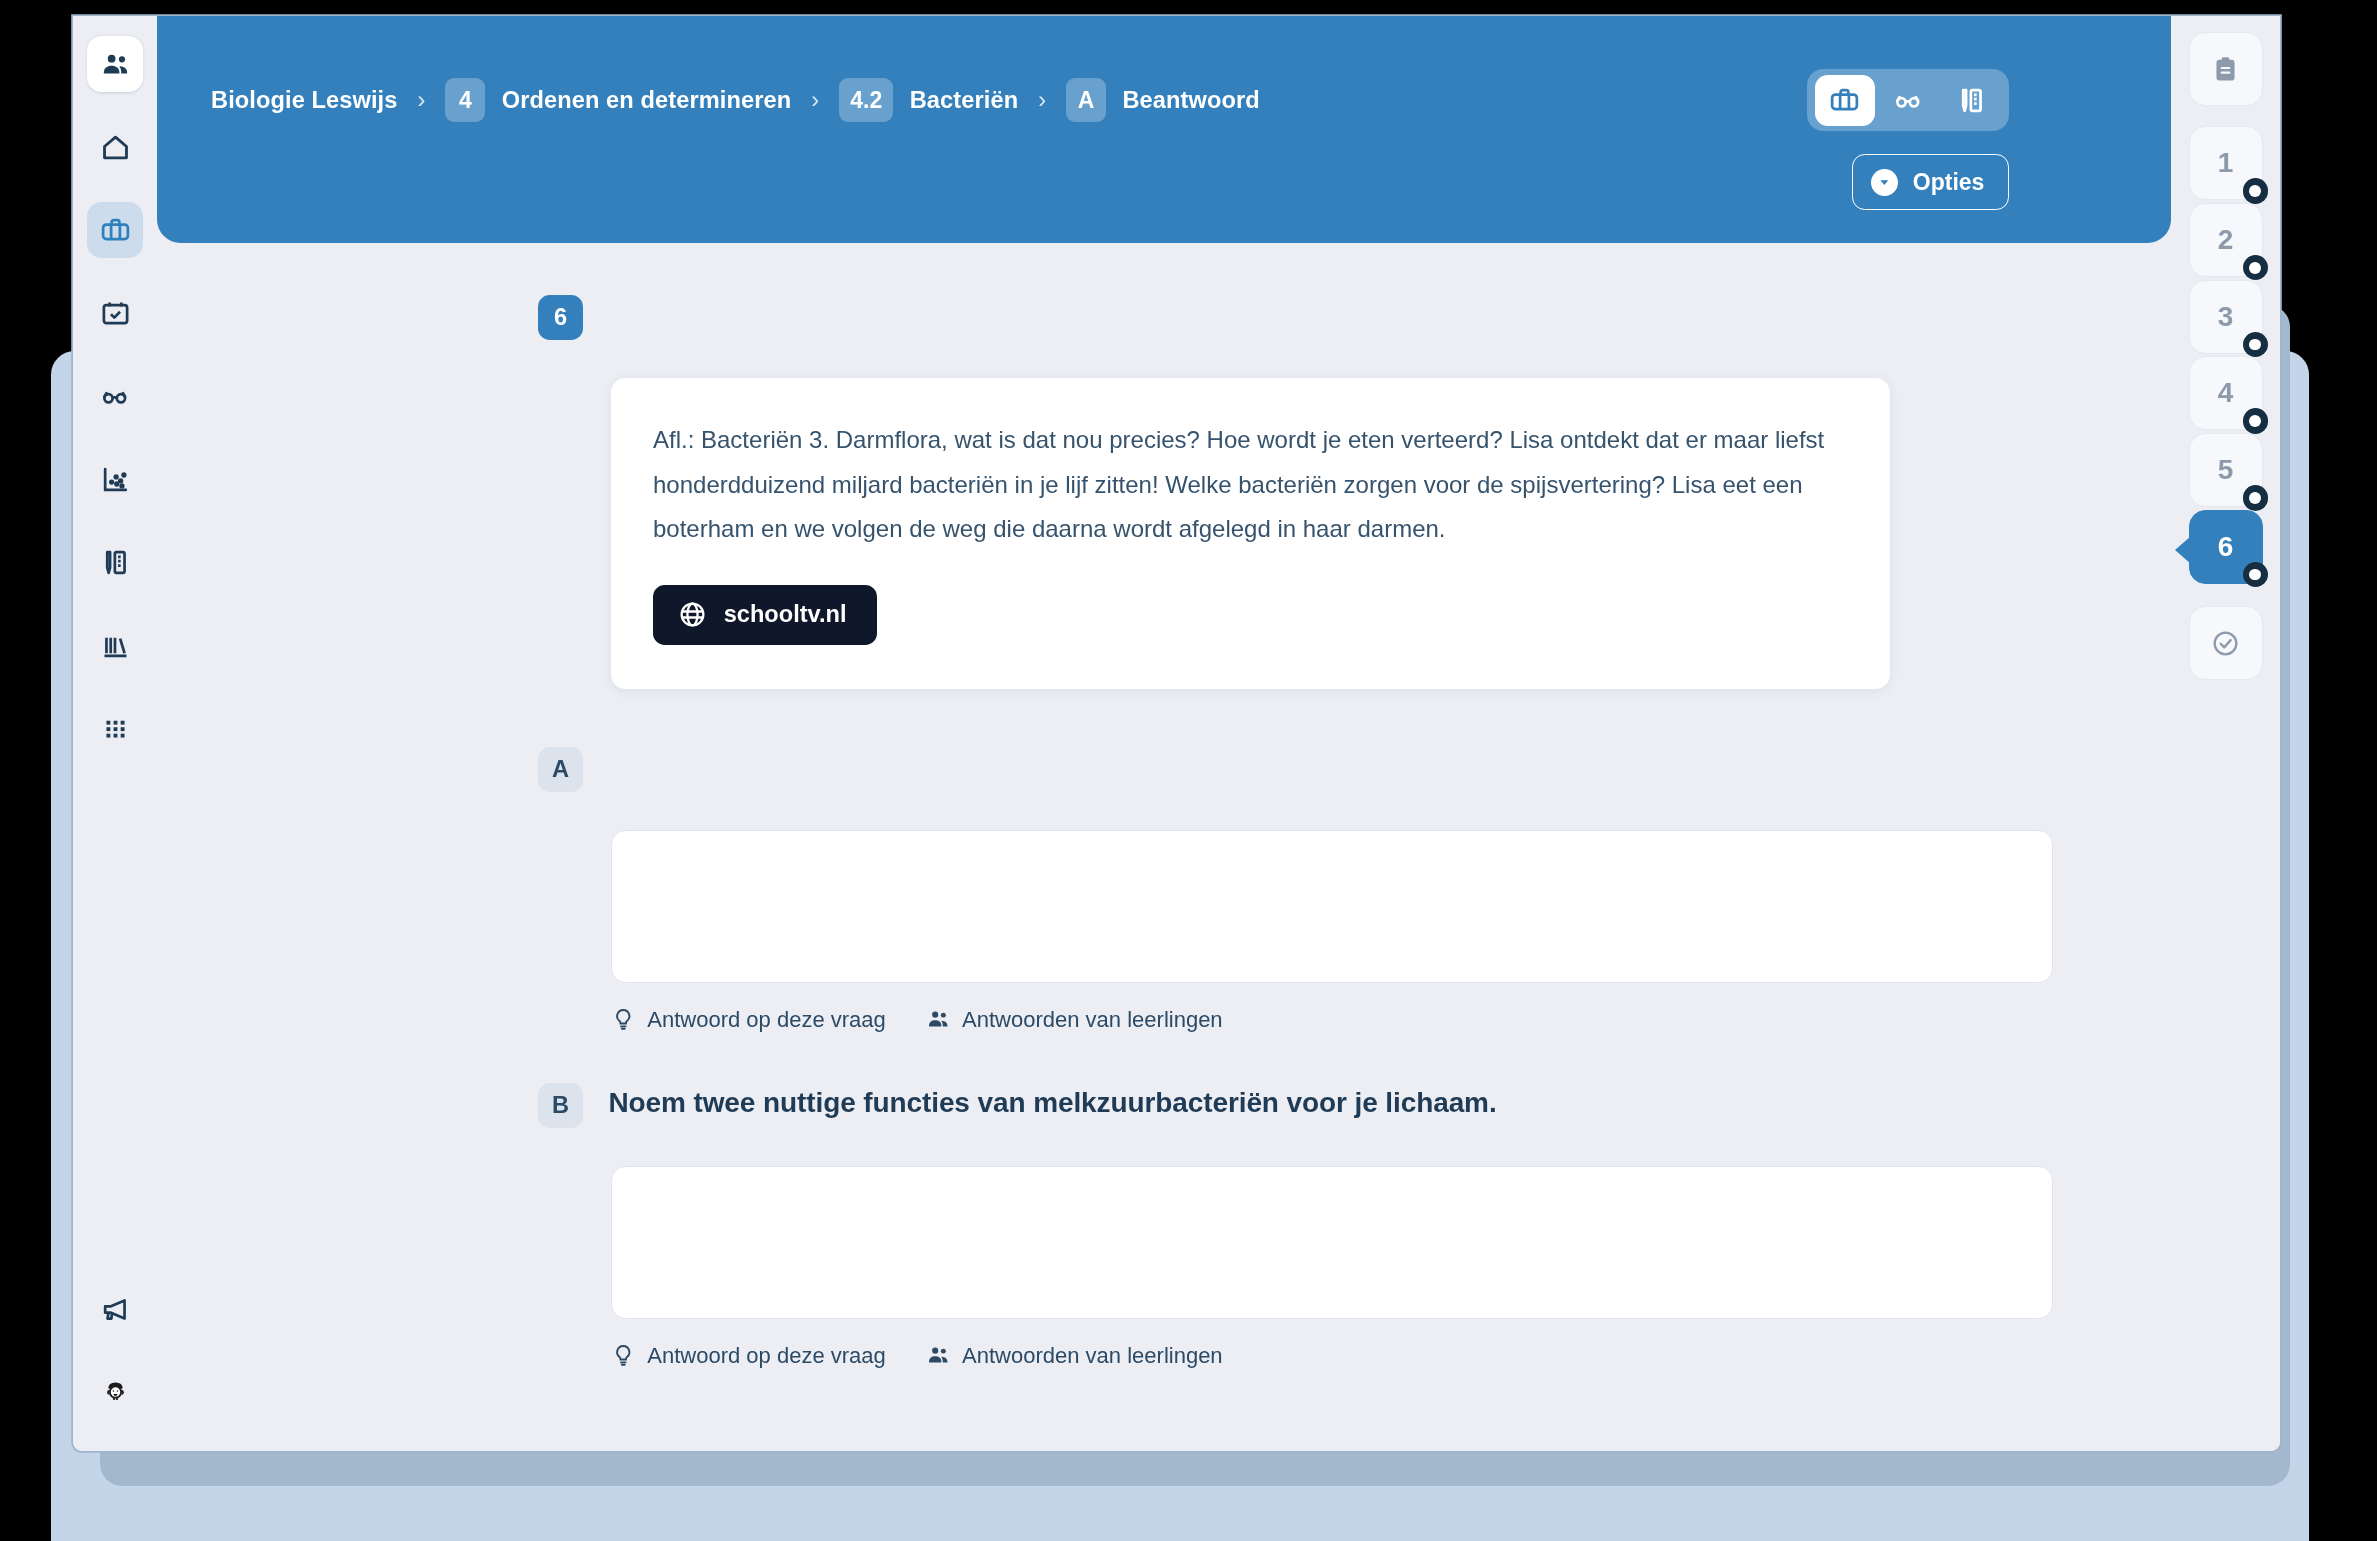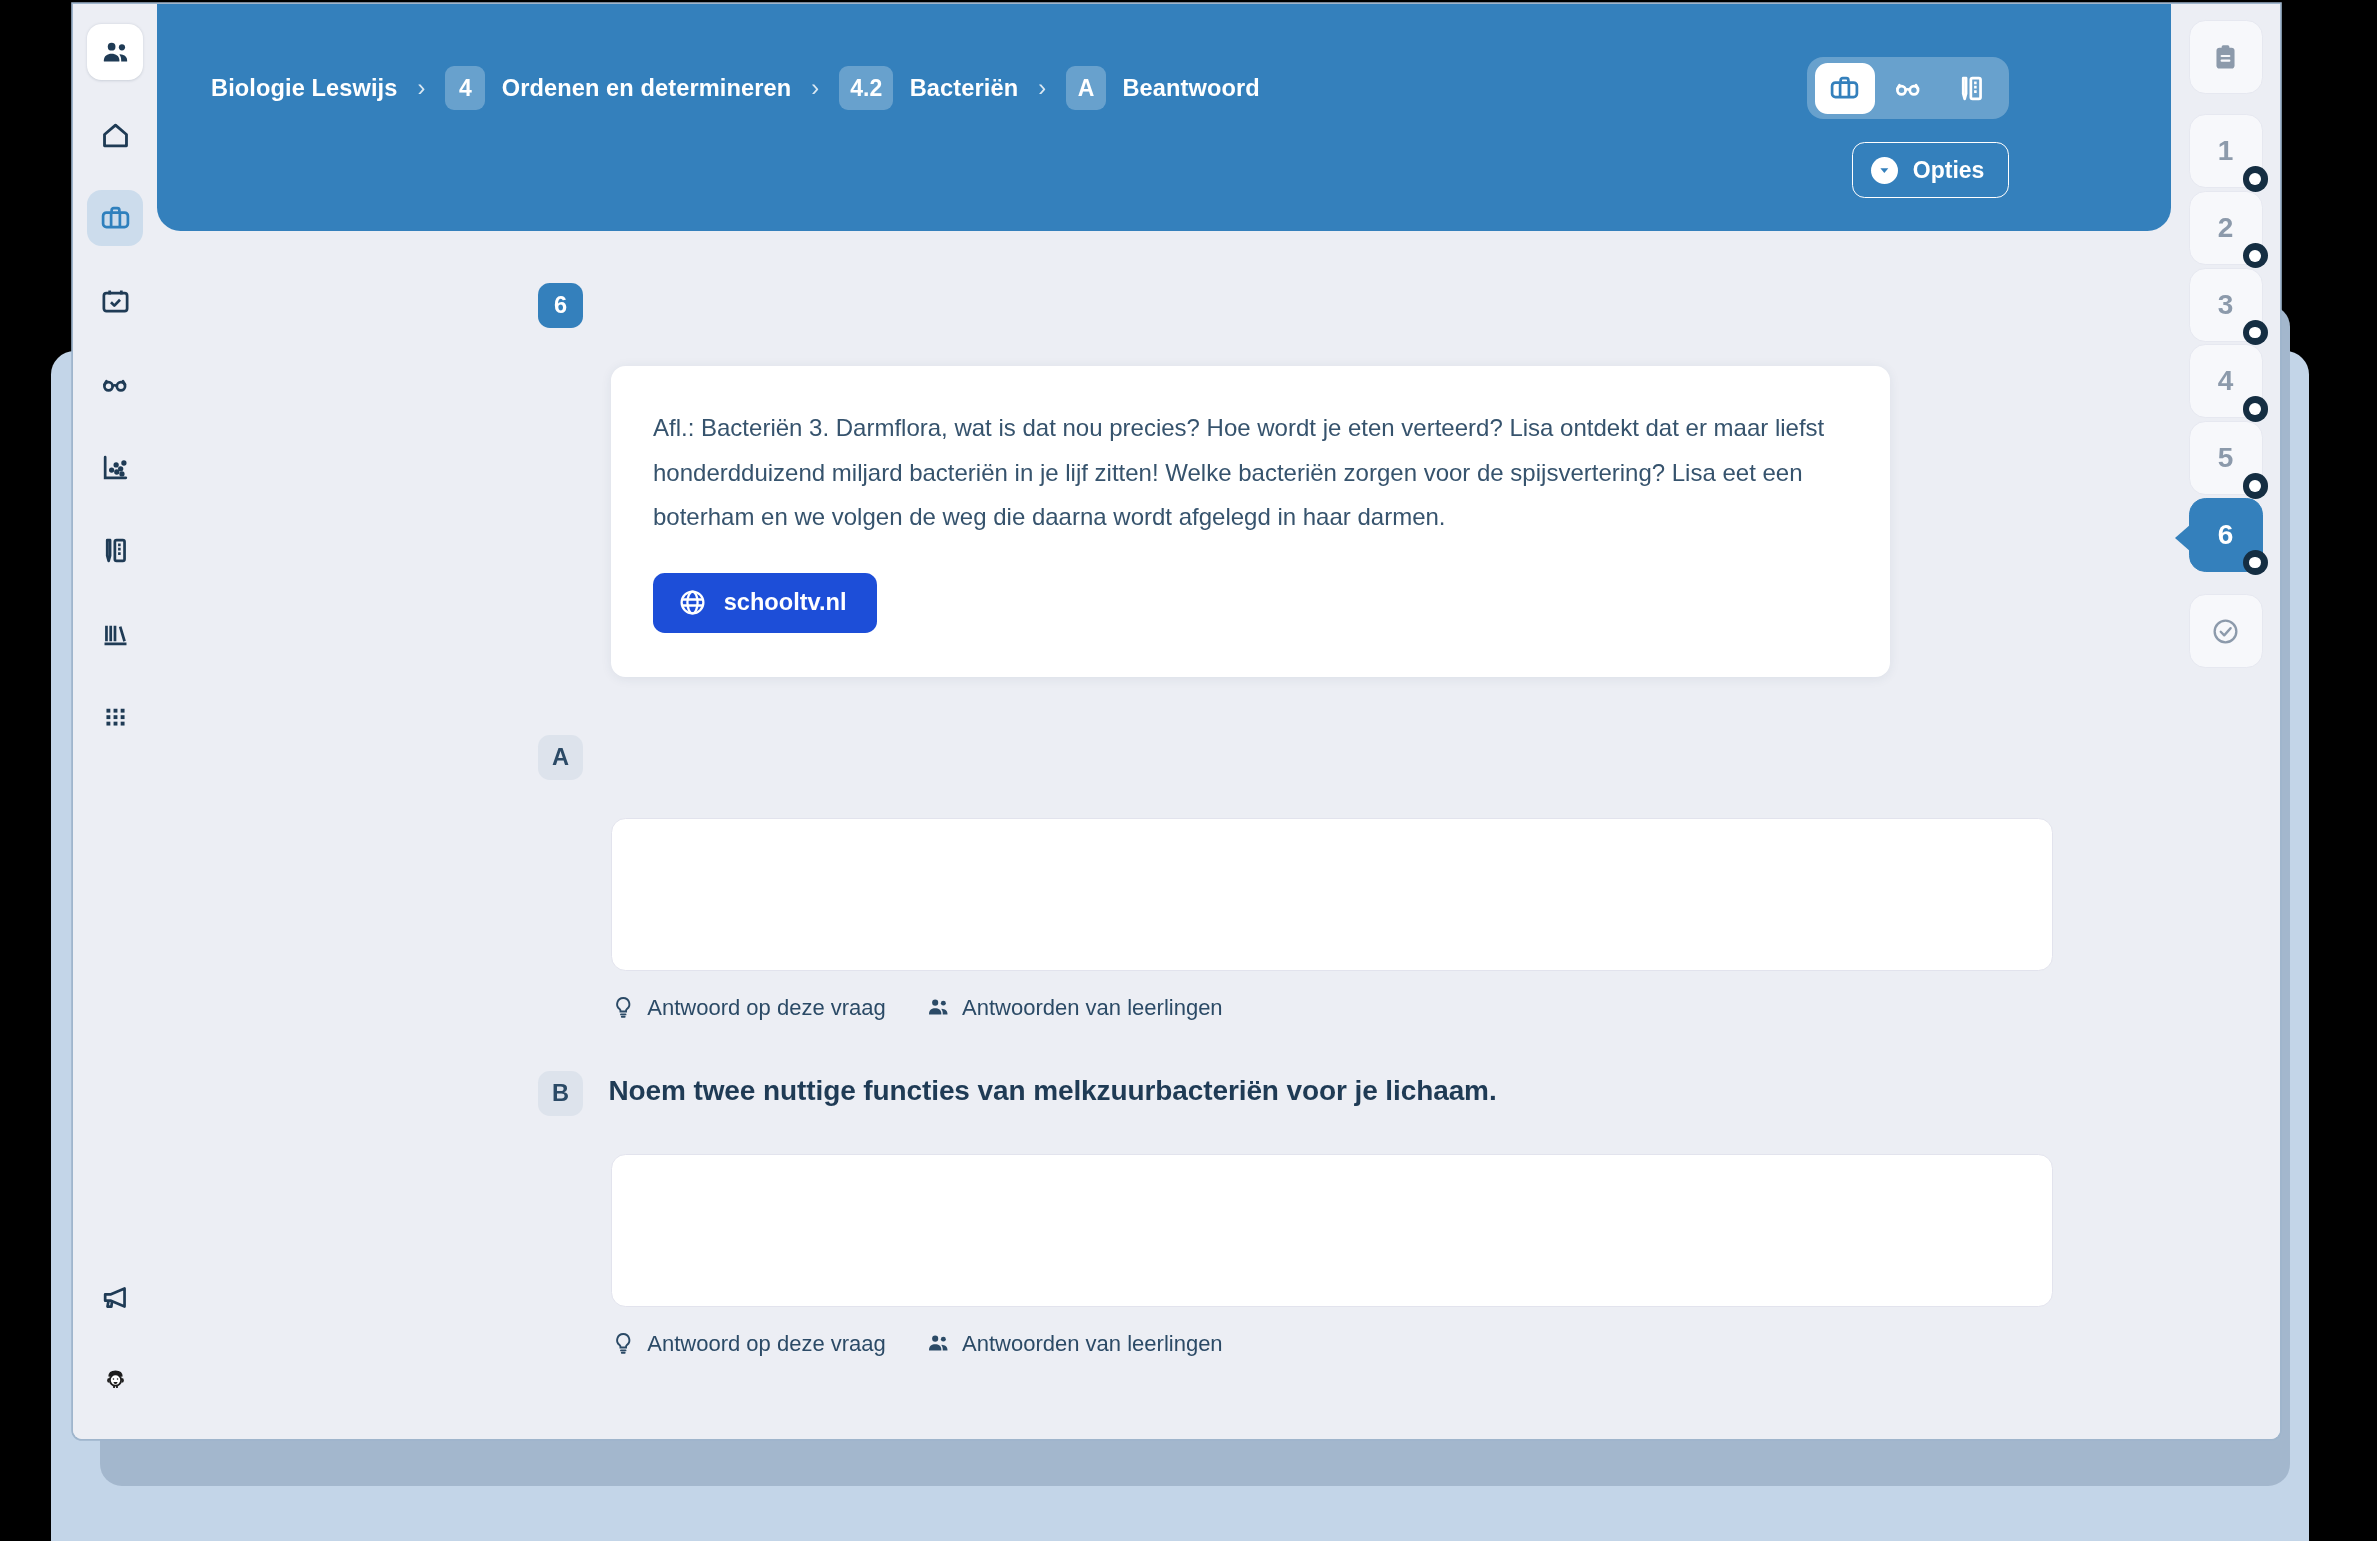--- a/index.html
+++ b/index.html
@@ -22,21 +22,21 @@
   }
   .layer-mid {
     position: absolute;
     left: 100px; top: 305px;
     width: 2190px; height: 1181px;
     background: #a3b7cd;
     border-radius: 22px;
   }
   .appwin {
     position: absolute;
-    left: 73px; top: 4px;
+    left: 73px; top: 16px;
     width: 2207px; height: 1435px;
     background: #eceef4;
     border-radius: 0 0 9px 9px;
     box-shadow: 0 0 0 1.8px #9fb5cc;
     overflow: hidden;
     display: flex;
   }
 
   
   .railL {
@@ -187,21 +187,21 @@
     letter-spacing: -0.2px;
   }
   .mc-desc {
     font-size: 24px;
     line-height: 1.85;
     color: #36536d;
     margin-bottom: 33px;
   }
   .mc-link {
     display: inline-flex; align-items: center;
-    background: #1d4ed8;
+    background: #0f172a;
     color: #ffffff;
     border-radius: 11.8px;
     height: 60px;
     padding: 0 31px 0 25.4px;
     font-size: 23.6px;
     font-weight: 700;
     cursor: pointer;
   }
   .mc-link .globe { width: 29px; height: 29px; margin-right: 16.3px; display:block; }
 

